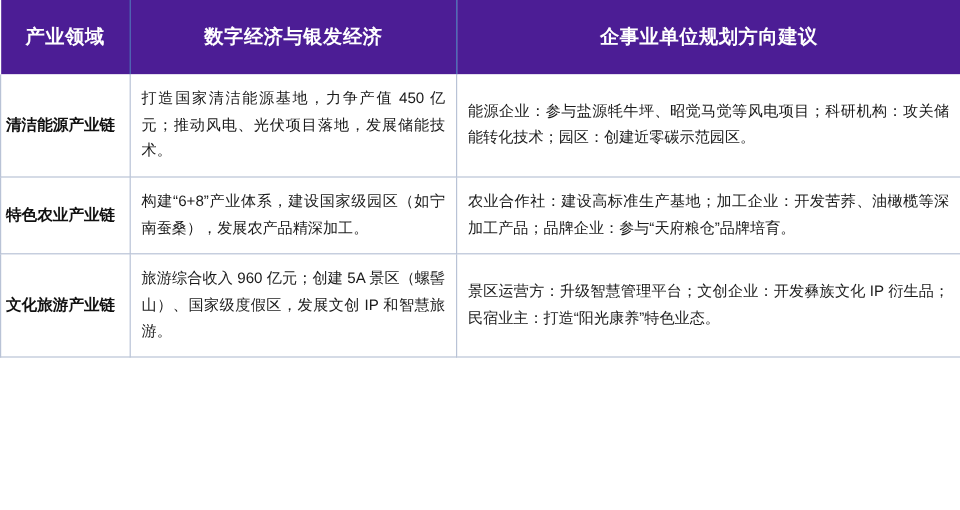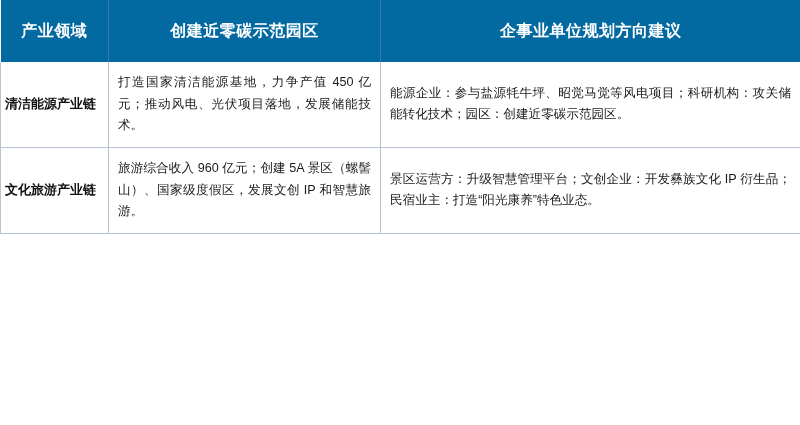--- a/index.html
+++ b/index.html
@@ -22,21 +22,21 @@
   table.plan-table {
     border-collapse: collapse;
     width: 800px;
     table-layout: fixed;
   }
   table.plan-table col.c1 { width: 108px; }
   table.plan-table col.c2 { width: 272px; }
   table.plan-table col.c3 { width: 420px; }
 
   thead th {
-    background: #0369a1;
+    background: #4c1d95;
     color: #ffffff;
     font-size: 16px;
     font-weight: bold;
     text-align: center;
     vertical-align: middle;
     height: 50px;
     padding: 6px 8px;
     border-right: 1px solid #4a6cb5;
     letter-spacing: 0.5px;
   }
@@ -76,29 +76,34 @@
 <div class="table-wrap">
   <table class="plan-table">
     <colgroup>
       <col class="c1">
       <col class="c2">
       <col class="c3">
     </colgroup>
     <thead>
       <tr>
         <th>产业领域</th>
-        <th>创建近零碳示范园区</th>
+        <th>数字经济与银发经济</th>
         <th>企事业单位规划方向建议</th>
       </tr>
     </thead>
     <tbody>
       <tr>
         <td class="field">清洁能源产业链</td>
         <td class="goal">打造国家清洁能源基地，力争产值 450 亿元；推动风电、光伏项目落地，发展储能技术。</td>
         <td class="advice">能源企业：参与盐源牦牛坪、昭觉马觉等风电项目；科研机构：攻关储能转化技术；园区：创建近零碳示范园区。</td>
+      </tr>
+      <tr>
+        <td class="field">特色农业产业链</td>
+        <td class="goal">构建“6+8”产业体系，建设国家级园区（如宁南蚕桑），发展农产品精深加工。</td>
+        <td class="advice">农业合作社：建设高标准生产基地；加工企业：开发苦荞、油橄榄等深加工产品；品牌企业：参与“天府粮仓”品牌培育。</td>
       </tr>
       <tr>
         <td class="field">文化旅游产业链</td>
         <td class="goal">旅游综合收入 960 亿元；创建 5A 景区（螺髻山）、国家级度假区，发展文创 IP 和智慧旅游。</td>
         <td class="advice">景区运营方：升级智慧管理平台；文创企业：开发彝族文化 IP 衍生品；民宿业主：打造“阳光康养”特色业态。</td>
       </tr>
     </tbody>
   </table>
 </div>
 

